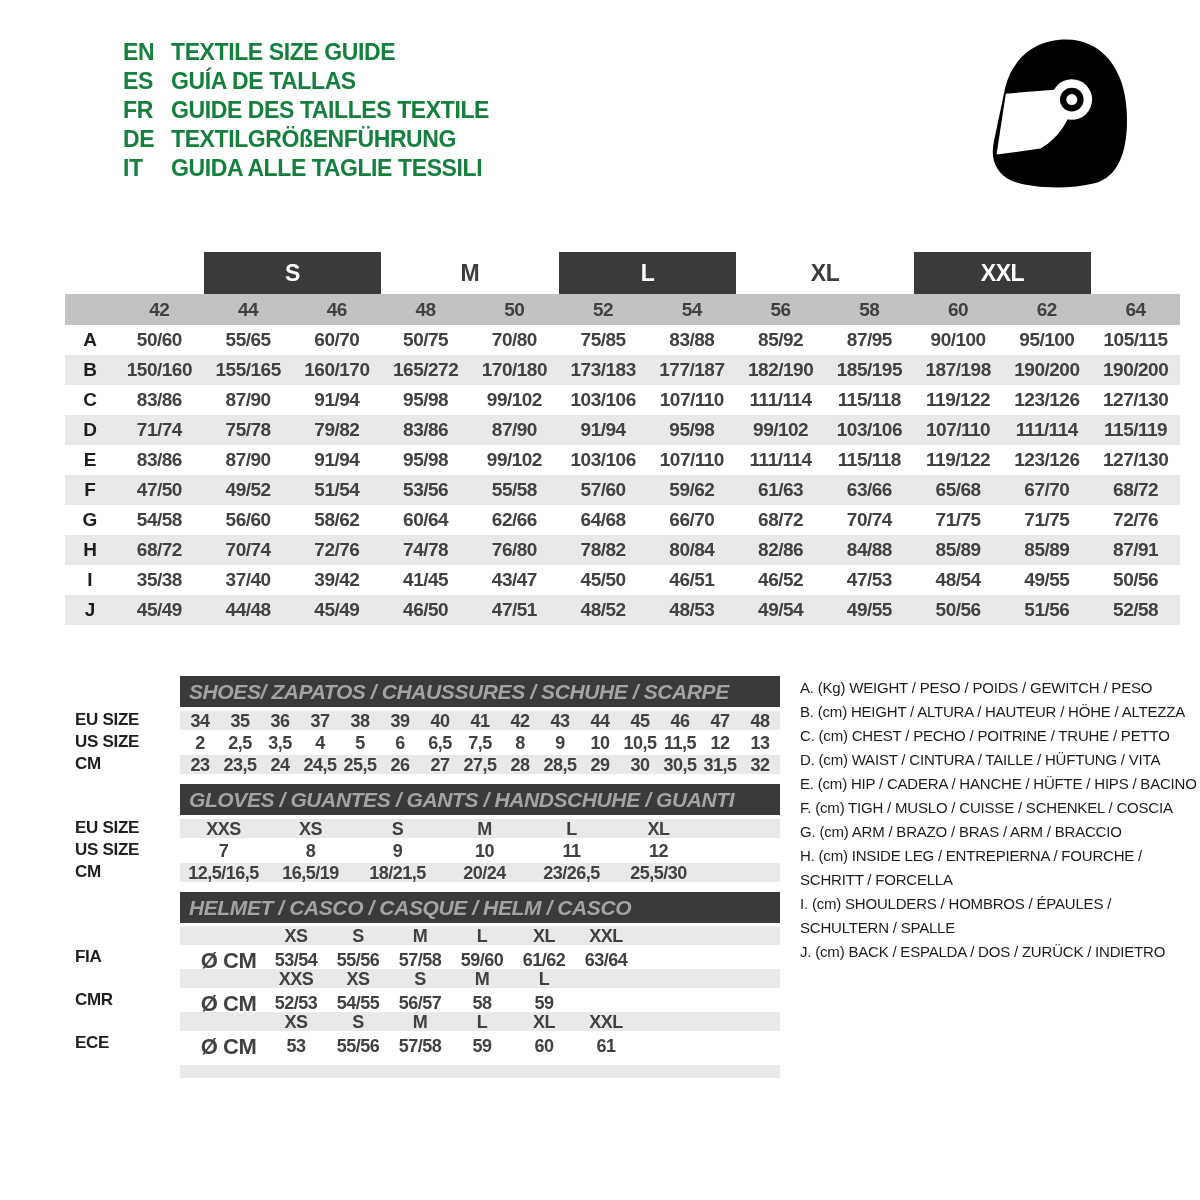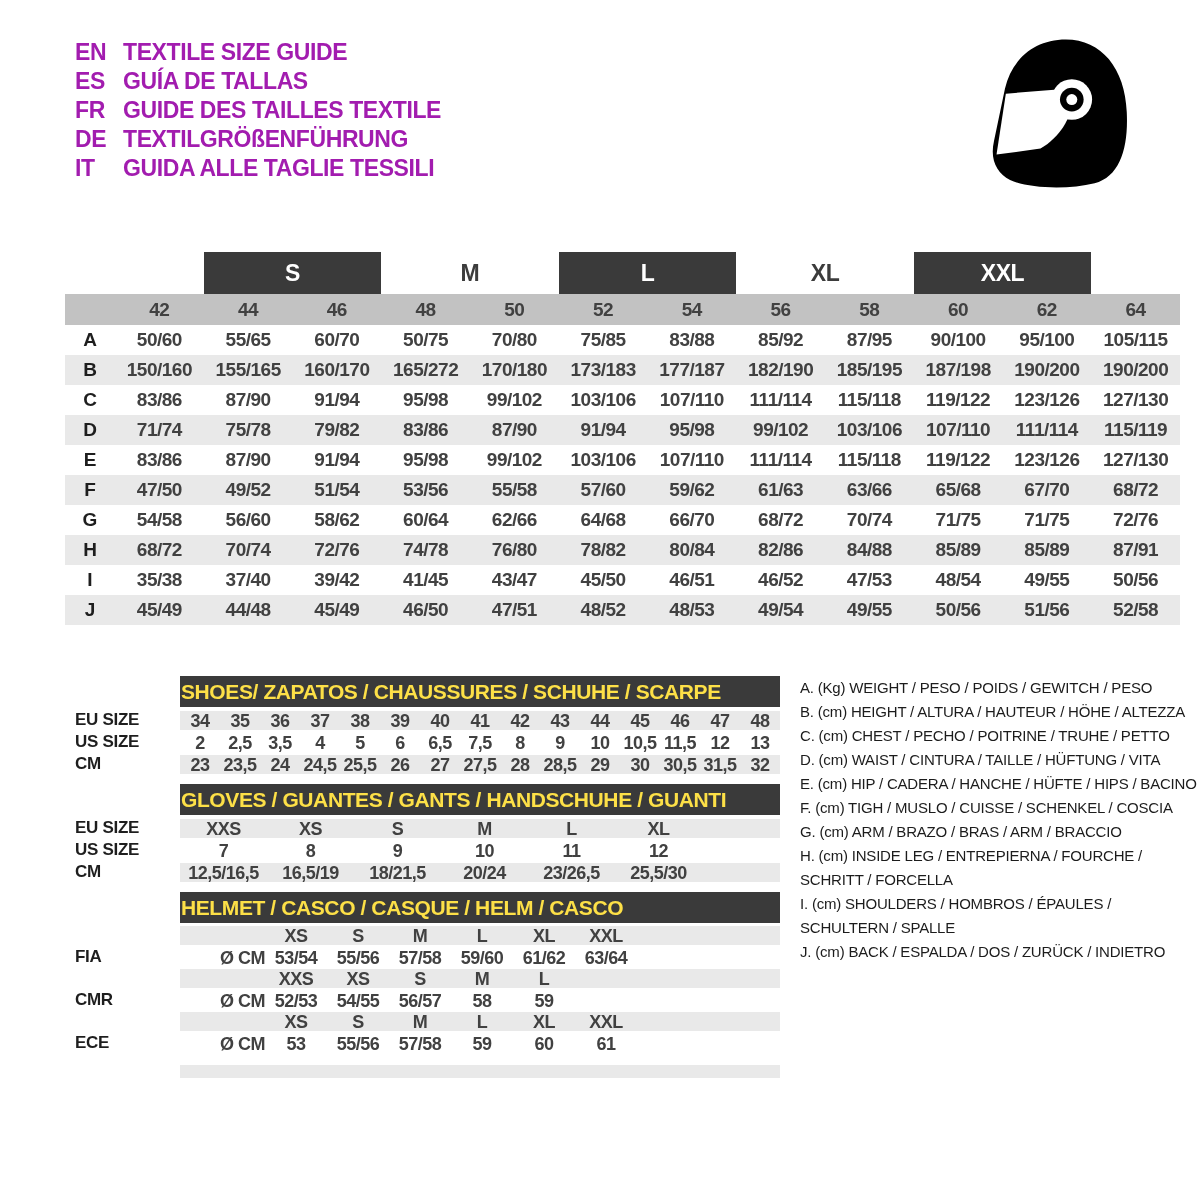--- a/index.html
+++ b/index.html
@@ -4,50 +4,50 @@
 <style>
   html,body{margin:0;padding:0;overflow:hidden;}
   body{
     width:1200px;height:1200px;background:#fff;
     font-family:"Liberation Sans","DejaVu Sans",sans-serif;
     color:#222;position:relative;
     -webkit-font-smoothing:antialiased;
   }
   
   .langs{margin:38px 0 0 75px;}
-  .lang-row{display:flex;font-size:23px;font-weight:700;line-height:29px;letter-spacing:-0.4px;color:#a21caf;}
+  .lang-row{display:flex;font-size:23px;font-weight:700;line-height:29px;letter-spacing:-0.4px;color:#15803d;margin-left:48px;}
   .lang-code{width:48px;flex:0 0 48px;}
   .helmet-logo{position:absolute;top:33px;left:983px;width:148px;height:172px;}
   
   .size-table{margin:69px 0 0 65px;width:1115px;}
   .grid13{display:grid;grid-template-columns:50px repeat(12,1fr);align-items:center;}
   .group-row{height:42px;}
   .group{text-align:center;font-size:23px;font-weight:700;letter-spacing:-0.4px;}
   .group.boxed{background:#3a3a3a;color:#fff;line-height:42px;height:42px;}
   .group.plain{color:#3c3c3c;}
   .num-row{background:#c2c2c2;height:31px;}
   .cell{text-align:center;font-size:19px;font-weight:700;color:#414141;letter-spacing:-0.5px;white-space:nowrap;}
   .data-row{height:30px;}
   .data-row.striped{background:#e9e9e9;}
   .letter{text-align:center;font-size:19px;font-weight:700;color:#1e1e1e;}
   
   .bottom{display:flex;margin:51px 0 0 65px;align-items:flex-start;}
   .left-col{width:715px;flex:0 0 715px;}
   .subtable{margin-bottom:10px;}
   .sub-row{display:grid;grid-template-columns:115px 600px;align-items:center;margin-bottom:2px;}
   .sub-row.bar-row{margin-bottom:3px;}
-  .bar{background:#3a3a3a;color:#fde047;font-size:21px;font-weight:700;height:31px;line-height:31px;padding-left:1px;letter-spacing:-0.4px;white-space:nowrap;}
+  .bar{background:#3a3a3a;color:#a3a3a3;font-size:21px;font-weight:700;height:31px;line-height:31px;padding-left:9px;letter-spacing:-0.4px;white-space:nowrap;font-style:italic;}
   .sub-label{font-size:17px;font-weight:700;padding-left:10px;color:#1e1e1e;letter-spacing:-0.3px;}
   .vals{display:grid;height:19px;align-items:center;}
   .vals.shaded{background:#e9e9e9;}
   .cols15{grid-template-columns:repeat(15,1fr);}
   .cols6{grid-template-columns:repeat(6,87px);}
   .hcols{grid-template-columns:85px repeat(6,62px);}
   .vals .cell{font-size:18px;}
-  .diam{font-size:18px;font-weight:700;color:#414141;text-align:right;padding-left:12px;letter-spacing:-0.5px;}
+  .diam{font-size:22px;font-weight:700;color:#414141;text-align:center;padding-left:12px;letter-spacing:-0.5px;}
   .bottom-strip{width:600px;height:13px;background:#e9e9e9;margin:12px 0 0 115px;}
   
   .legend{margin-left:20px;width:405px;}
   .legend-item{font-size:15px;font-weight:400;line-height:24px;color:#1c1c1c;letter-spacing:-0.2px;}
 </style>
 </head>
 <body>
 
 <div class="langs">
   <div class="lang-row">

